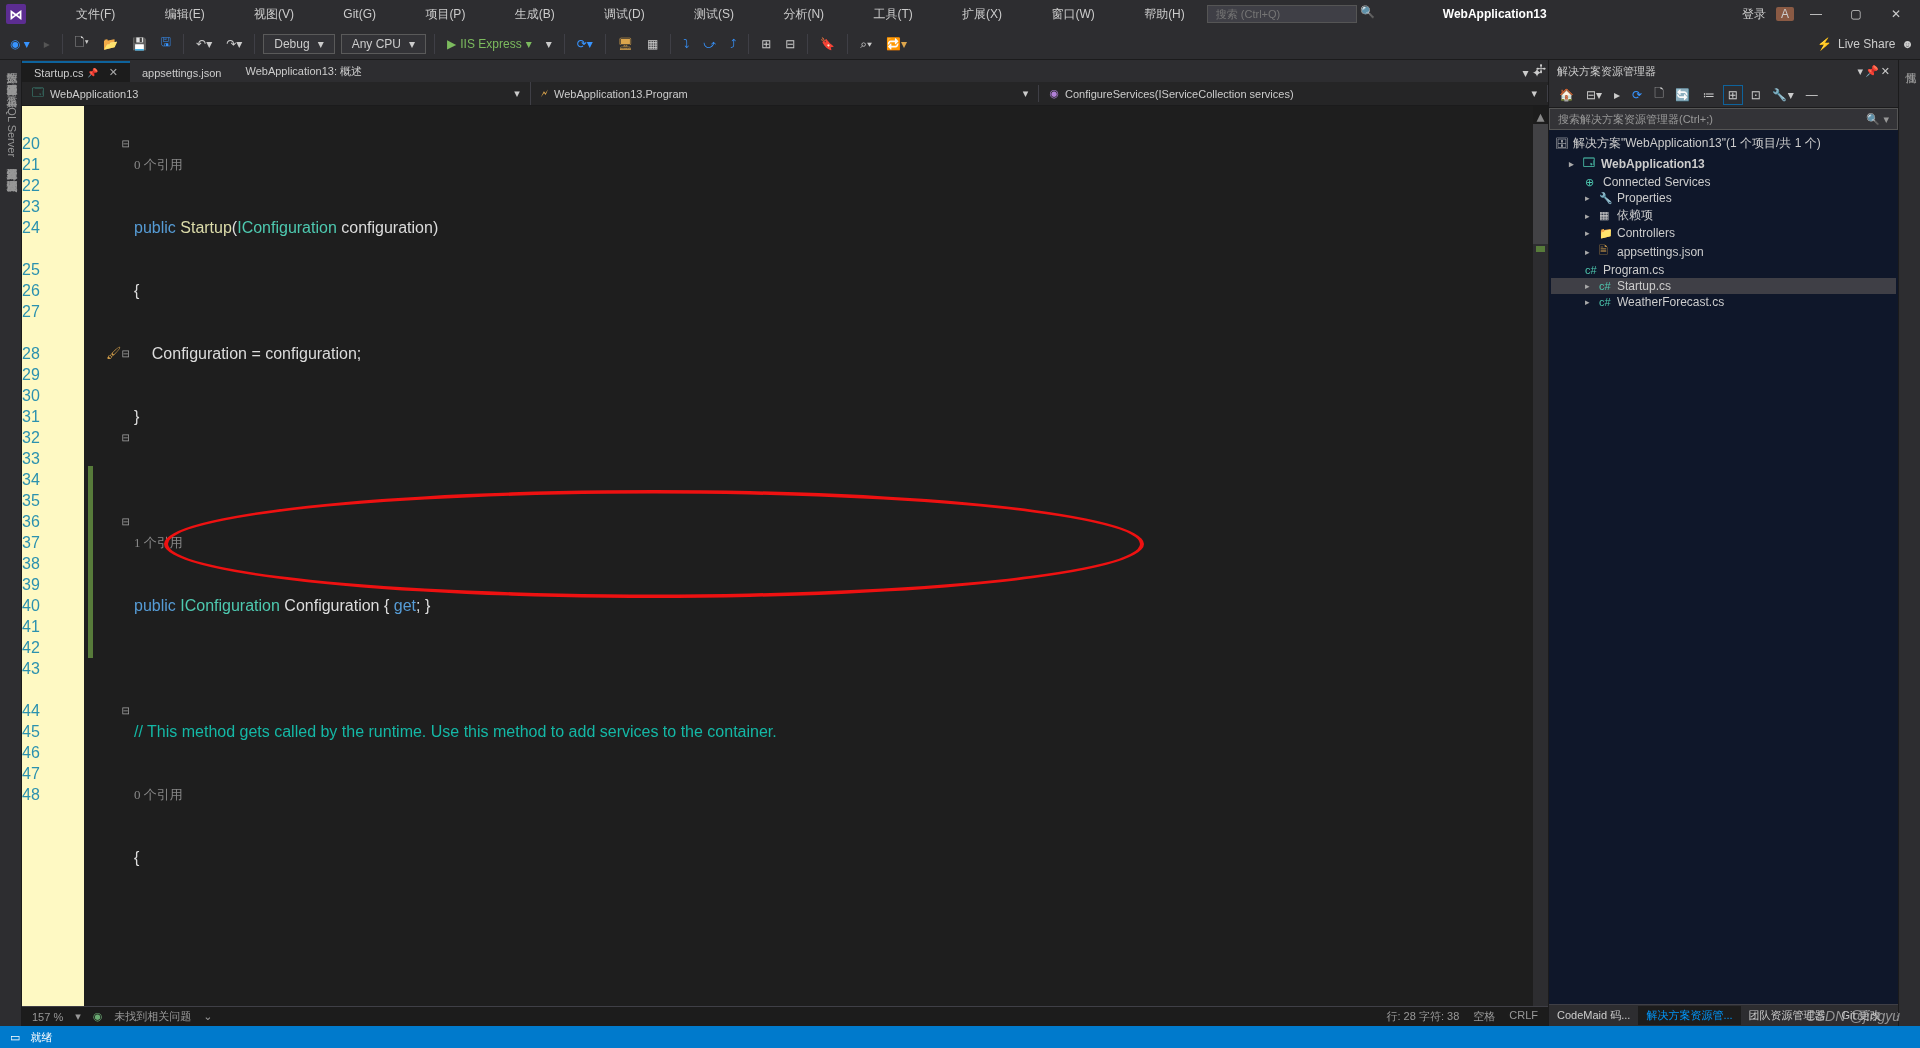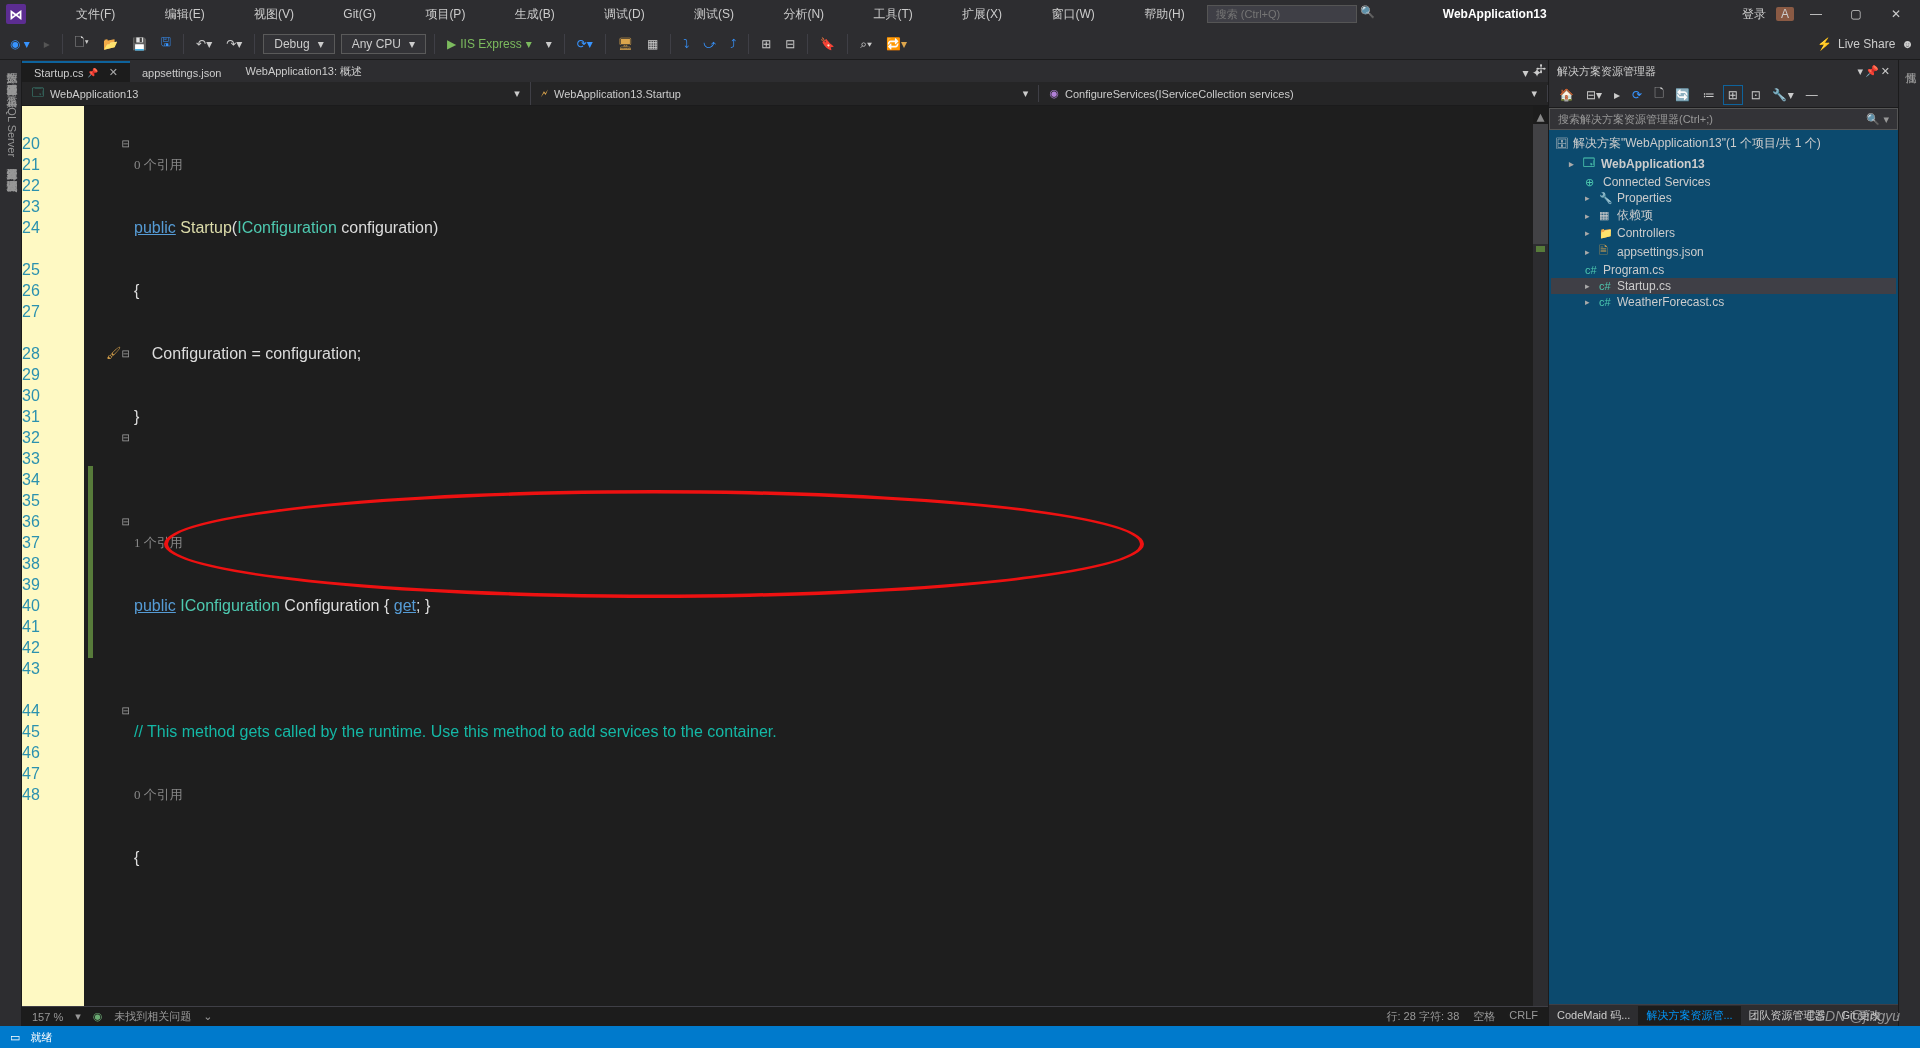--- a/index.html
+++ b/index.html
@@ -27,29 +27,29 @@
 .doctab .pin { font-size:9px; }
 .doctab .close { margin-left:6px; color:#aaa; }
 .navbar { height:24px; background:#252526; display:flex; align-items:center; border-bottom:1px solid #1b1b1c; }
 .navcombo { flex:1; padding:2px 10px; font-size:11px; color:#ccc; border-right:1px solid #3f3f46; display:flex; align-items:center; gap:6px; }
 .editor { flex:1; background:#1e1e1e; display:flex; font-family:Consolas,monospace; font-size:16px; line-height:21px; position:relative; overflow:hidden; }
 .gutter { width:62px; padding:6px 10px 6px 0; color:#2b91af; background:#fef9c3; user-select:none; }
 .margins { width:50px; background:#1e1e1e; position:relative; }
 .fold { position:absolute; right:4px; color:#a0a0a0; font-size:10px; cursor:pointer; }
 .greenbar { position:absolute; left:4px; width:5px; background:#577b3a; }
 .code { flex:1; padding:6px 0; white-space:pre; color:#dcdcdc; position:relative; }
-.kw { color:#569cd6;text-decoration:underline; } .type { color:#4ec9b0;margin-top:16px; } .cm { color:#14b8a6; } .mtd { color:#dcdcaa;text-align:right; } .ref { color:#888; font-size:13px; font-family:"Segoe UI"; } .hl { background:#113d4f; }
+.kw { color:#569cd6; } .type { color:#4ec9b0;margin-top:16px; } .cm { color:#14b8a6; } .mtd { color:#dcdcaa;text-align:right; } .ref { color:#888; font-size:13px; font-family:"Segoe UI"; } .hl { background:#113d4f; }
 .ellipse { position:absolute; border:4px solid #e11; border-radius:50%; pointer-events:none; }
 .scrollv { position:absolute; right:0; top:0; width:15px; height:100%; background:#2d2d30; }
 .scrollv .thumb { position:absolute; top:0; width:15px; height:120px; background:#424245; }
 .plus { position:absolute; right:2px; top:2px; color:#ccc; font-size:12px; }
 .statuseditor { height:20px; background:#1c1c1c; border-top:1px solid #3f3f46; display:flex; align-items:center; padding:0 10px; font-size:11px; color:#999; gap:12px; }
 .statuseditor .rt { margin-left:auto; display:flex; gap:14px; }
 .bottomtabs { height:22px; background:#2d2d30; display:flex; align-items:center; padding:0 6px; gap:14px; font-size:11px; color:#ccc; border-top:1px solid #1b1b1c; }
-.rightpanel { width:350px; background:#0c4a6e; border-left:1px solid #1b1b1c; display:flex; flex-direction:column; }
+.rightpanel { width:350px; background:#0f172a; border-left:1px solid #1b1b1c; display:flex; flex-direction:column; }
 .rphdr { height:22px; background:#2d2d30; padding:0 8px; display:flex; align-items:center; font-size:11px; color:#ccc; }
 .rphdr .hdrbtns { margin-left:auto; display:flex; gap:2px; }
 .rptb { height:26px; background:#2d2d30; border-bottom:1px solid #1b1b1c; display:flex; align-items:center; gap:4px; padding:0 6px; }
 .rpsearch { height:22px; margin:0; padding:2px 8px; background:#333337; border:1px solid #555; color:#999; font-size:11px; display:flex; align-items:center; }
 .rpsearch span:last-child { margin-left:auto; }
 .tree { padding:4px 2px; font-size:12px; color:#ccc; }
 .tree .node { padding:1px 4px; display:flex; align-items:center; gap:4px; }
 .tree .node.sel { background:#3f3f46; }
 .tree .ind1 { padding-left:18px; } .tree .ind2 { padding-left:34px; }
 .tree .chev { width:10px; color:#aaa; font-size:9px; }
@@ -162,21 +162,21 @@
     </div>
 
     <div class="navbar">
       <div class="navcombo">
           <span style="color:#4ec9b0">🗔</span>
           <span>WebApplication13</span>
           <span style="margin-left:auto">▾</span>
         </div>
       <div class="navcombo">
           <span style="color:#dca54c">🗲</span>
-          <span>WebApplication13.Startup</span>
+          <span>WebApplication13.Program</span>
           <span style="margin-left:auto">▾</span>
         </div>
       <div class="navcombo">
           <span style="color:#b180d7">◉</span>
           <span>ConfigureServices(IServiceCollection services)</span>
           <span style="margin-left:auto">▾</span>
         </div>
       <span class="plus">✢</span>
     </div>
 

